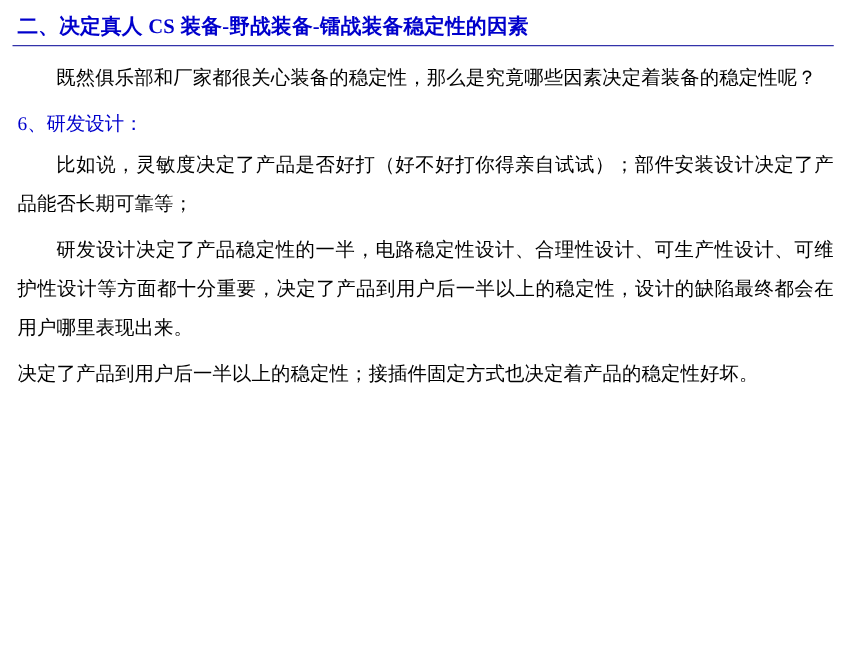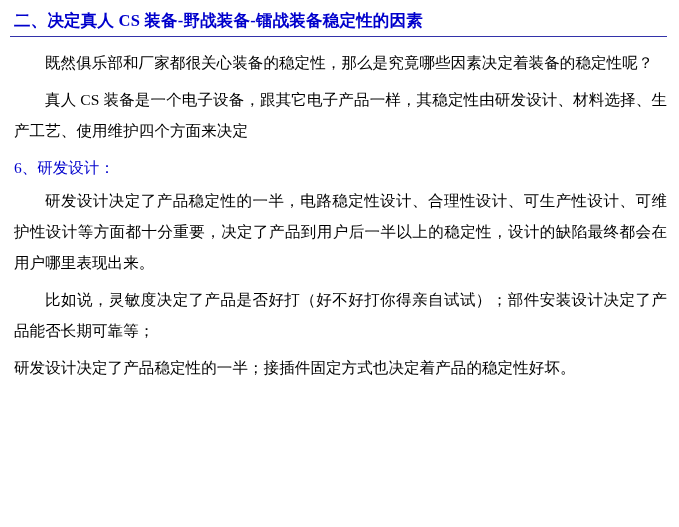--- a/index.html
+++ b/index.html
@@ -62,23 +62,22 @@
 <body>
 
 <div class="page">
 
   <div class="heading">二、决定真人 CS 装备-野战装备-镭战装备稳定性的因素</div>
 
   <hr class="hr">
 
   <p class="para indent">既然俱乐部和厂家都很关心装备的稳定性，那么是究竟哪些因素决定着装备的稳定性呢？</p>
 
-  <p class="para indent">真人 CS 装备是一个电子设备，跟其它电子产品一样，其稳定性由研发设计、材料选择、生产工艺、使用维护四个方面来决定</p>
 
   <p class="subheading">6、研发设计：</p>
 
+  <p class="para indent">比如说，灵敏度决定了产品是否好打（好不好打你得亲自试试）；部件安装设计决定了产品能否长期可靠等；</p>
+
   <p class="para indent">研发设计决定了产品稳定性的一半，电路稳定性设计、合理性设计、可生产性设计、可维护性设计等方面都十分重要，决定了产品到用户后一半以上的稳定性，设计的缺陷最终都会在用户哪里表现出来。</p>
 
-  <p class="para indent">比如说，灵敏度决定了产品是否好打（好不好打你得亲自试试）；部件安装设计决定了产品能否长期可靠等；</p>
-
-  <p class="para noindent">研发设计决定了产品稳定性的一半；接插件固定方式也决定着产品的稳定性好坏。</p>
+  <p class="para noindent">决定了产品到用户后一半以上的稳定性；接插件固定方式也决定着产品的稳定性好坏。</p>
 
 </div>
 
 </body></html>

